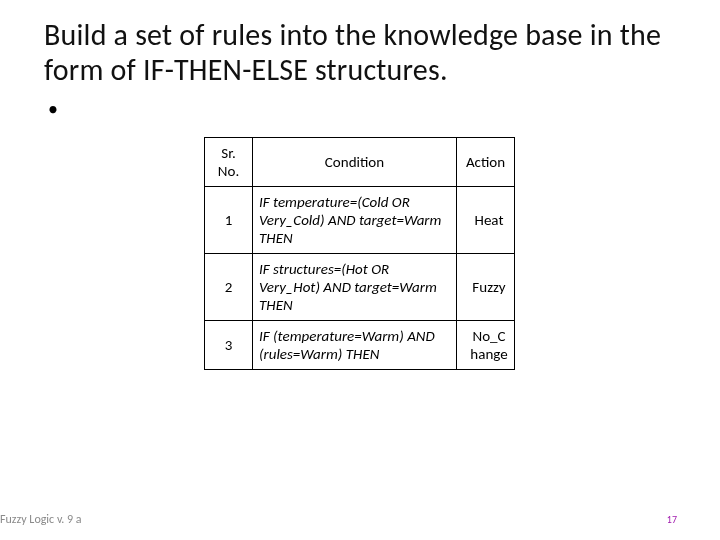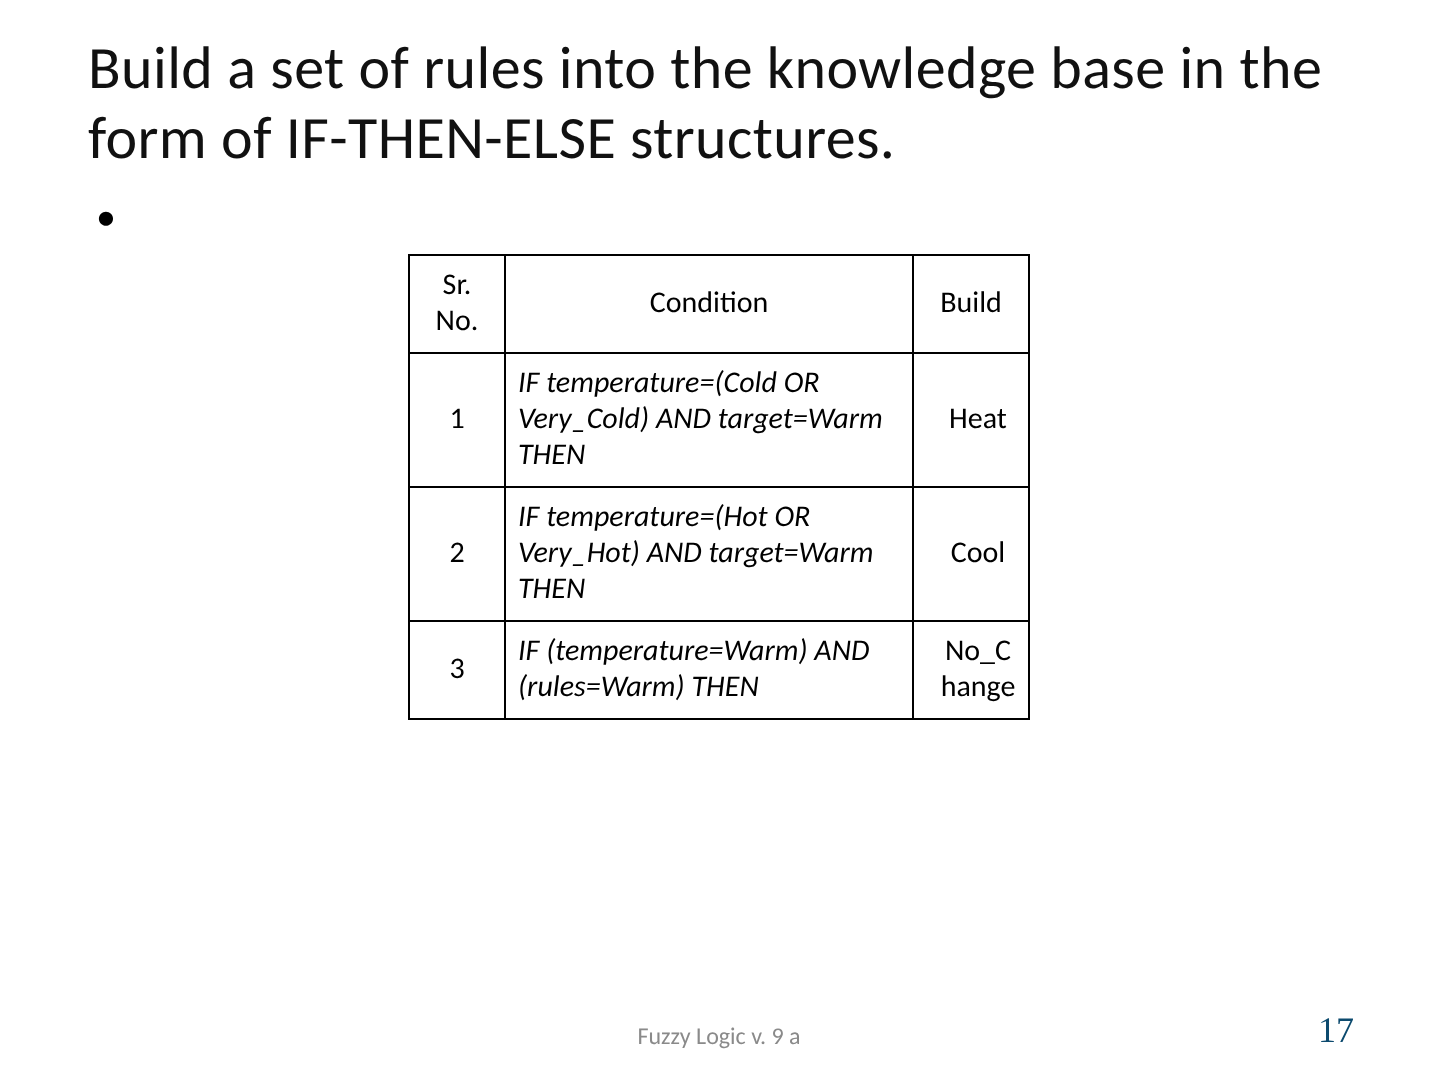--- a/index.html
+++ b/index.html
@@ -1,63 +1,63 @@
 <!DOCTYPE html>
 <html><head>
 <meta charset="utf-8">
 <style>
   * { margin: 0; padding: 0; box-sizing: border-box; }
   html, body { width: 720px; height: 540px; background: #fff; font-family: Calibri, "Segoe UI", Arial, sans-serif; color: #000; }
   .slide { position: relative; width: 719px; height: 540px; padding: 18px 44px 0 44px; }
   .title { font-size: 30px; font-weight: 400; line-height: 1.15; color: #111; letter-spacing: 0.2px; }
   .bullet { font-size: 20px; margin-top: 10px; padding-left: 4px; }
-  .table-wrap { display: flex; justify-content: center; margin-top: 6px; }
+  .table-wrap { display: flex; justify-content: center; margin-top: 16px; }
   table { border-collapse: collapse; width: 310px; table-layout: fixed; }
   col.sr { width: 48px; }
   col.cond { width: 204px; }
   col.act { width: 58px; }
   th, td { border: 1px solid #000; font-size: 15px; padding: 6px 6px; vertical-align: middle; overflow-wrap: break-word; }
   th { font-weight: 400; text-align: center; }
   td.sr { text-align: center; }
   td.cond { text-align: left; font-style: italic; }
   td.act { text-align: center; padding-left: 13px; }
-  .footer-center { position: absolute; bottom: 14px; left: 0; right: 0; text-align: center; font-size: 12px; color: #8a8a8a; margin-top: 18px; }
-  .footer-right { position: absolute; bottom: 14px; right: 42px; font-size: 18px; color: #0c4a6e; font-family: Liberation Serif, serif; }
+  .footer-center { position: absolute; bottom: 14px; left: 0; right: 0; text-align: left; font-size: 12px; color: #8a8a8a; margin-top: 18px; }
+  .footer-right { position: absolute; bottom: 14px; right: 42px; font-size: 10px; color: #a21caf; }
 </style>
 </head>
 <body>
 
 <div class="slide">
   <h1 class="title">Build a set of rules into the knowledge base in the form of IF-THEN-ELSE structures.</h1>
   <div class="bullet">•</div>
 
   <div class="table-wrap">
     <table>
       <colgroup>
         <col class="sr">
           <col class="cond">
           <col class="act">
       </colgroup>
       <thead>
         <tr>
           <th>Sr. No.</th>
           <th>Condition</th>
-          <th>Build</th>
+          <th>Action</th>
         </tr>
       </thead>
       <tbody>
         <tr>
           <td class="sr">1</td>
           <td class="cond">IF temperature=(Cold OR Very_Cold) AND target=Warm THEN</td>
           <td class="act">Heat</td>
         </tr>
         <tr>
           <td class="sr">2</td>
-          <td class="cond">IF temperature=(Hot OR Very_Hot) AND target=Warm THEN</td>
-          <td class="act">Cool</td>
+          <td class="cond">IF structures=(Hot OR Very_Hot) AND target=Warm THEN</td>
+          <td class="act">Fuzzy</td>
         </tr>
         <tr>
           <td class="sr">3</td>
           <td class="cond">IF (temperature=Warm) AND (rules=Warm) THEN</td>
           <td class="act">No_Change</td>
         </tr>
       </tbody>
     </table>
   </div>
 

